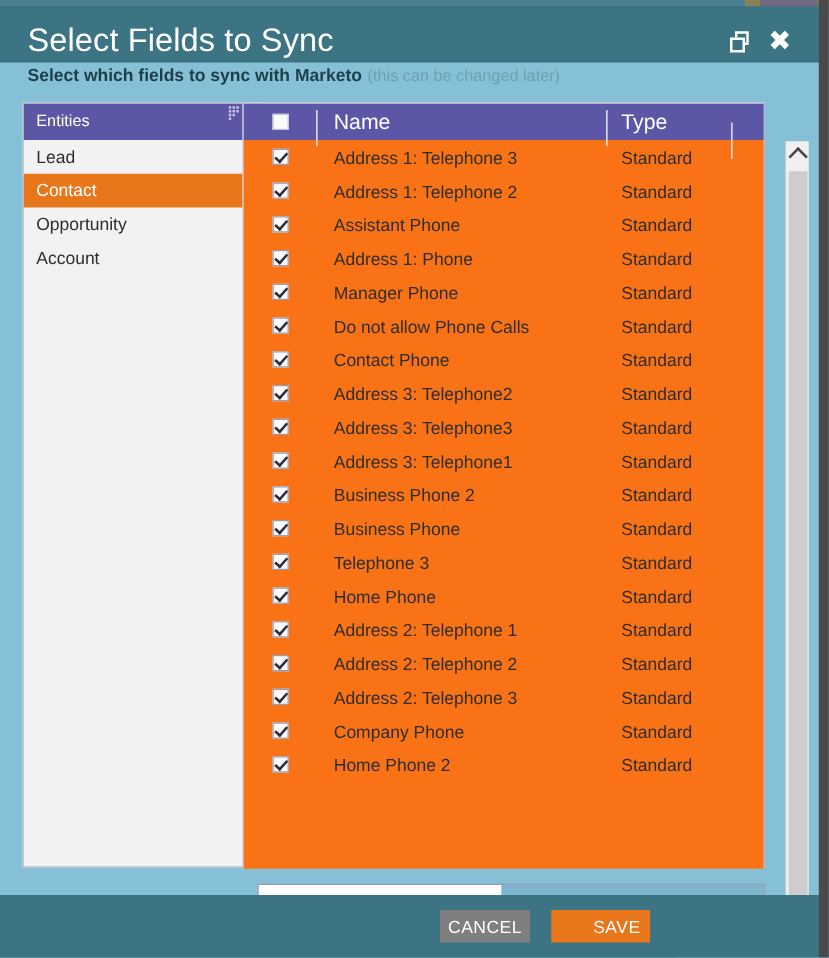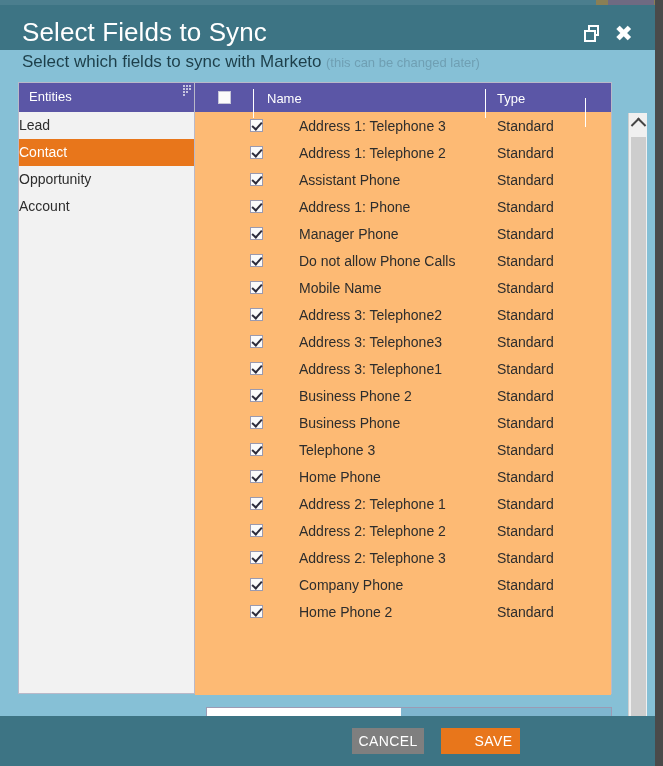--- a/index.html
+++ b/index.html
@@ -107,22 +107,22 @@
     overflow: hidden;
   }
 
   .subtitle-row {
     position: absolute;
     top: 2px; left: 22px;
     width: 600px;
     white-space: nowrap;
   }
   .subtitle-strong {
-    font-size: 17px;
-    font-weight: normal;
+    font-size: 14px;
+    font-weight: bold;
     color: #1d3f4a;
   }
   .subtitle-muted {
     font-size: 13px;
     color: #6f9fb3;
   }
 
   
   .entities-panel {
     position: absolute;
@@ -159,20 +159,21 @@
   }
   .head-divider {
     position: absolute;
     right: 10px; top: 0;
     width: 1px; height: 29px;
     background: #ffffff;
   }
   .entity-item {
     height: 27px;
     line-height: 27px;
+    padding-left: 10px;
     font-size: 14px;
     color: #2d2d2d;
     cursor: pointer;
     box-sizing: border-box;
   }
   .entity-item.selected {
     background: #e8761b;
     color: #ffffff;
   }
 
@@ -223,21 +224,21 @@
   .fields-head .col-name::before,
   .fields-head .col-type::before,
   .fields-head .col-extra::before {
     content: "";
     position: absolute;
     left: 0; top: 0;
     width: 1px; height: 29px;
     background: #ffffff;
   }
   .head-text {
-    font-size: 13px;
+    font-size: 17px;
     color: #ffffff;
   }
   .cb {
     width: 13px; height: 13px;
     border: 1px solid #9a9ab0;
     background: #fbfbfb;
     box-sizing: border-box;
     display: inline-block;
     position: relative;
     cursor: pointer;
@@ -250,24 +251,23 @@
     content: "";
     position: absolute;
     left: 3px; top: 0px;
     width: 4px; height: 8px;
     border: solid #2b2b3b;
     border-width: 0 2px 2px 0;
     transform: rotate(42deg);
   }
 
   .fields-rows {
-    background: #fdba74;
+    background: #f97316;
     height: 583px;
     overflow: hidden;
-    padding-left: 32px;
   }
   .field-row {
     height: 27px;
     display: flex;
     align-items: center;
     font-size: 14px;
     color: #2d2d2d;
     box-sizing: border-box;
   }
   .field-row .col-check {
@@ -483,21 +483,21 @@
             <span class="cb checked"></span>
           </div>
           <div class="col-name">Do not allow Phone Calls</div>
           <div class="col-type">Standard</div>
           <div class="col-extra"></div>
         </div>
         <div class="field-row">
           <div class="col-check">
             <span class="cb checked"></span>
           </div>
-          <div class="col-name">Mobile Name</div>
+          <div class="col-name">Contact Phone</div>
           <div class="col-type">Standard</div>
           <div class="col-extra"></div>
         </div>
         <div class="field-row">
           <div class="col-check">
             <span class="cb checked"></span>
           </div>
           <div class="col-name">Address 3: Telephone2</div>
           <div class="col-type">Standard</div>
           <div class="col-extra"></div>

